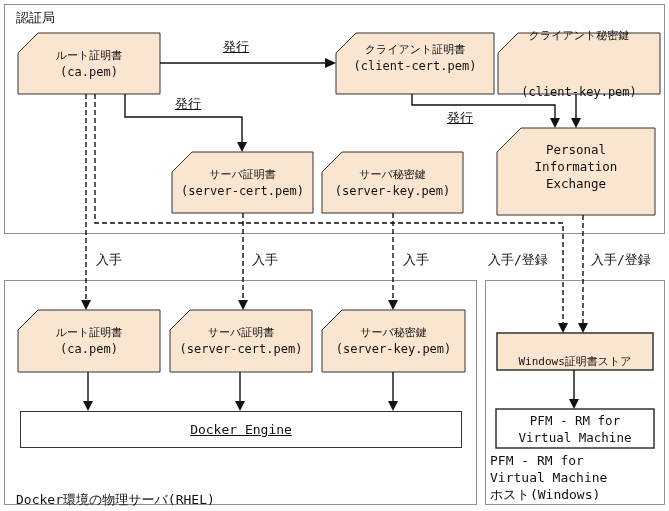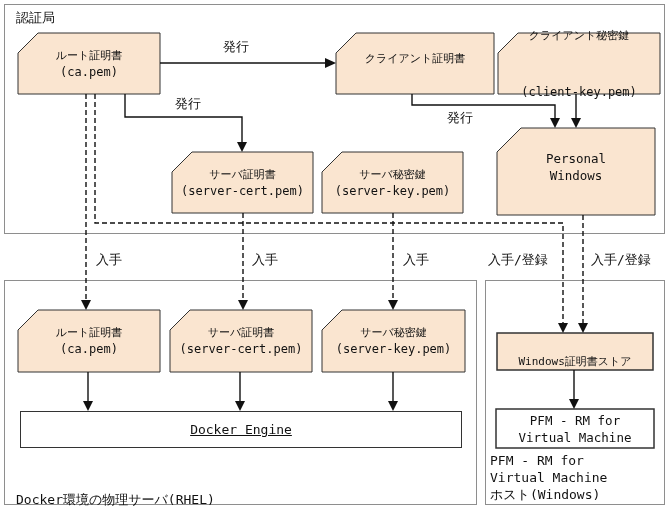--- a/index.html
+++ b/index.html
@@ -11,21 +11,21 @@
   .stage svg{position:absolute;left:0;top:0;}
   .abs{position:absolute;}
   .nodetext{
     position:absolute;display:flex;flex-direction:column;
     align-items:center;justify-content:center;text-align:center;
     line-height:17px;white-space:nowrap;
   }
   .jp{font-size:11px;}
   .file{font-size:12px;}
   .edge-label{position:absolute;font-size:13px;white-space:nowrap;}
-  .centered{display:flex;justify-content:center;}
+  .centered{display:flex;justify-content:center;text-decoration:underline;}
   .container-label{position:absolute;font-size:13px;white-space:nowrap;}
   .small-lines{font-size:13px;line-height:17px;white-space:nowrap;}
 </style>
 </head>
 <body>
 
 <div class="stage">
 
   <svg width="669" height="511" viewBox="0 0 669 511">
 
@@ -91,36 +91,38 @@
     <div>Virtual Machine</div>
     <div>ホスト(Windows)</div>
   </div>
 
   <div class="nodetext" style="left:18px;top:33px;width:142px;height:61px;">
     <div class="jp">ルート証明書</div>
     <div class="file">(ca.pem)</div>
   </div>
   <div class="nodetext" style="left:336px;top:33px;width:158px;height:50px;">
     <div class="jp">クライアント証明書</div>
+    <div class="file">(client-cert.pem)</div>
   </div>
   <div class="nodetext" style="left:498px;top:33px;width:162px;height:61px;gap:40px;">
     <div class="jp">クライアント秘密鍵</div>
     <div class="file">(client-key.pem)</div>
   </div>
   <div class="nodetext" style="left:172px;top:152px;width:141px;height:61px;">
     <div class="jp">サーバ証明書</div>
     <div class="file">(server-cert.pem)</div>
   </div>
   <div class="nodetext" style="left:322px;top:152px;width:141px;height:61px;">
     <div class="jp">サーバ秘密鍵</div>
     <div class="file">(server-key.pem)</div>
   </div>
   <div class="nodetext" style="left:497px;top:128px;width:158px;height:77px;font-size:12.5px;text-align:right;">
     <div>Personal</div>
-    <div>Windows</div>
+    <div>Information</div>
+    <div>Exchange</div>
   </div>
 
   <div class="nodetext" style="left:18px;top:310px;width:142px;height:62px;">
     <div class="jp">ルート証明書</div>
     <div class="file">(ca.pem)</div>
   </div>
   <div class="nodetext" style="left:170px;top:310px;width:142px;height:62px;">
     <div class="jp">サーバ証明書</div>
     <div class="file">(server-cert.pem)</div>
   </div>

